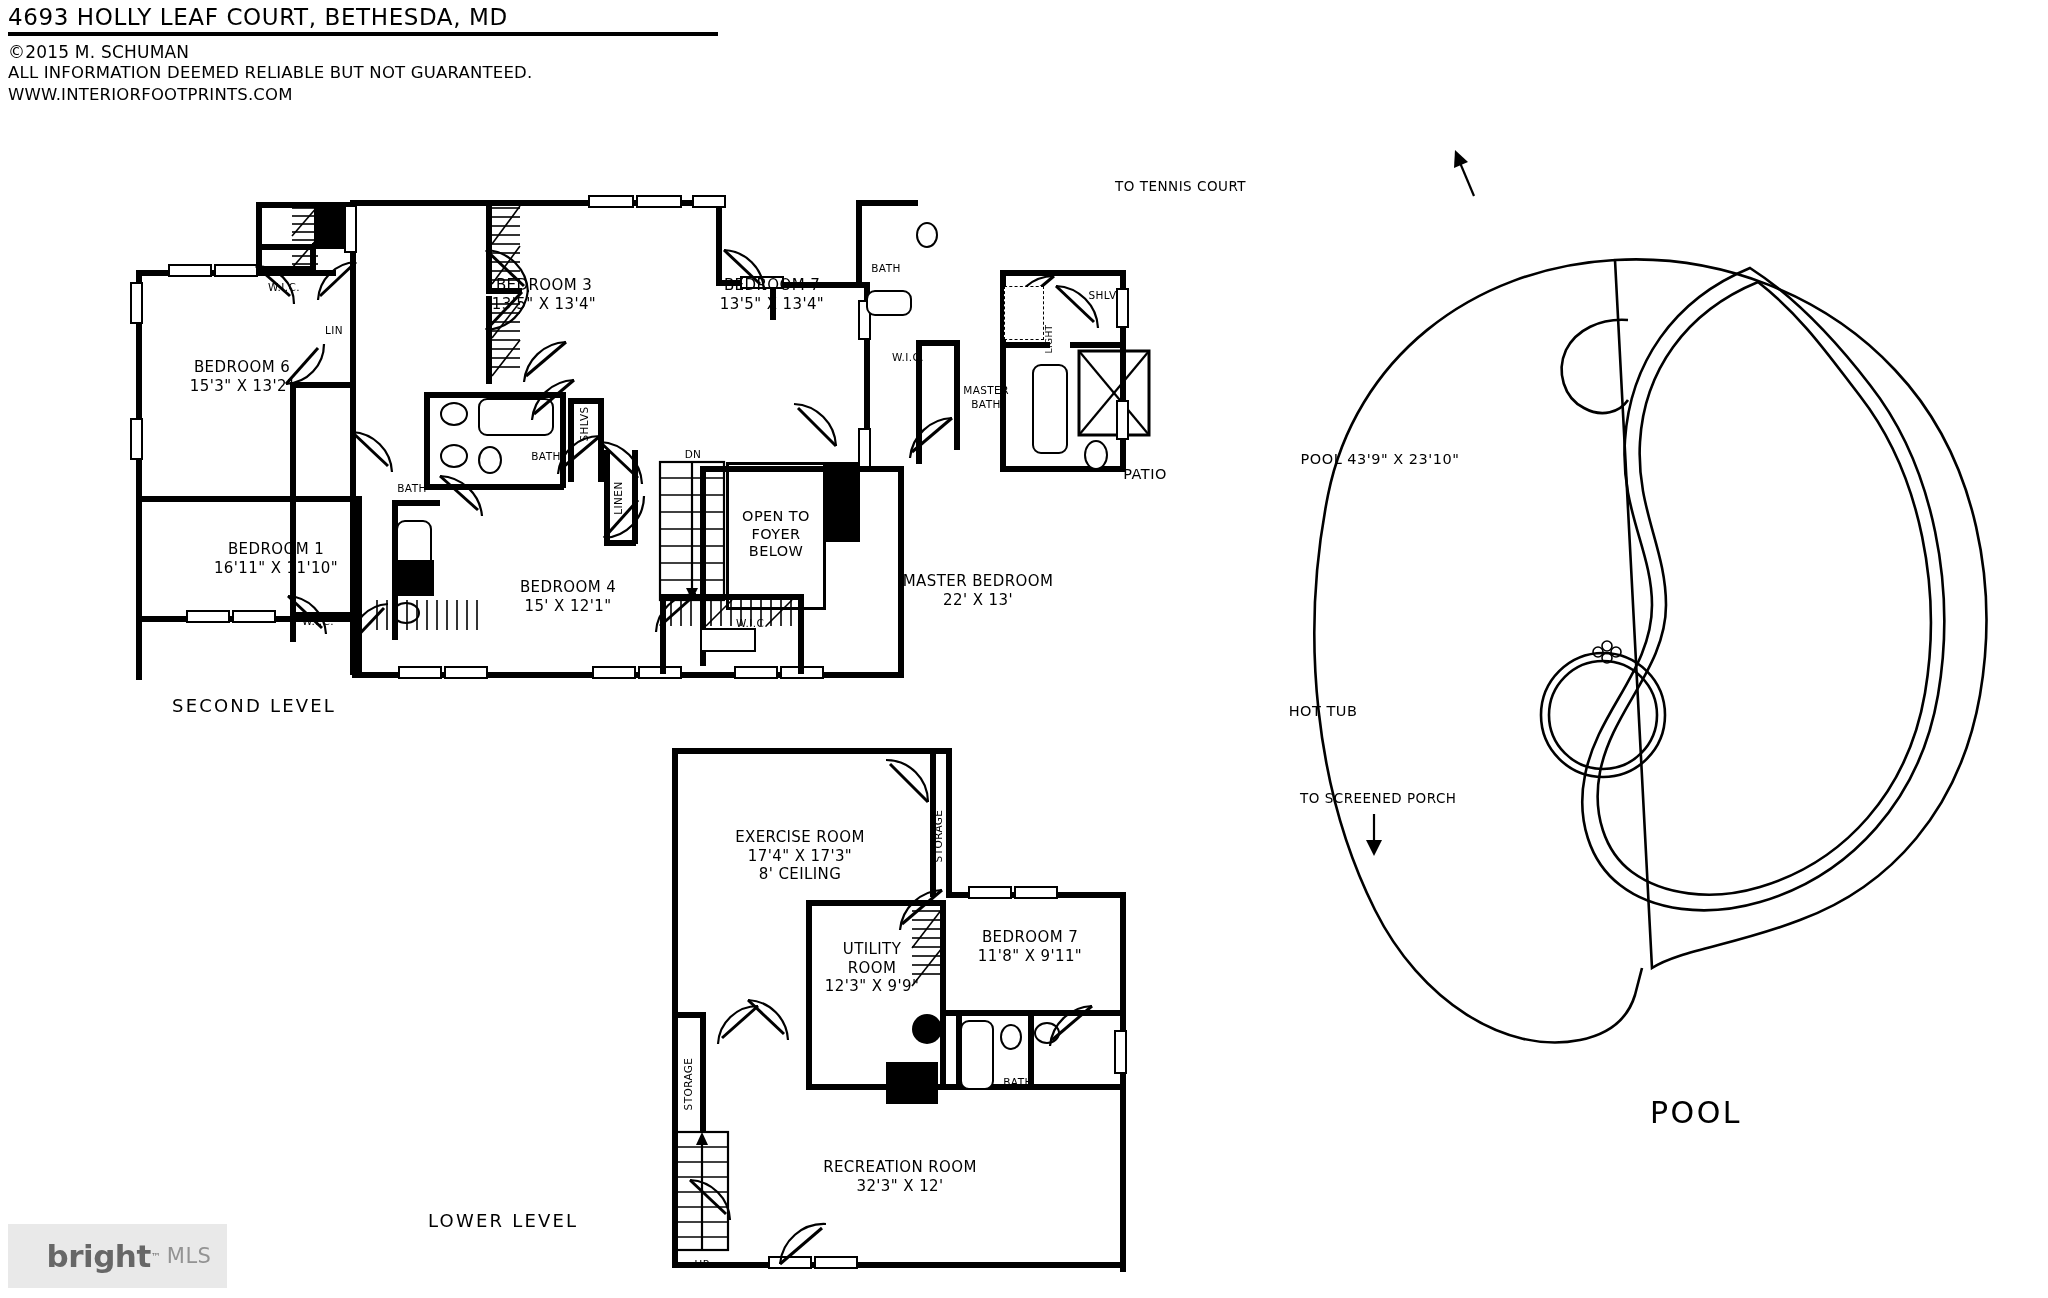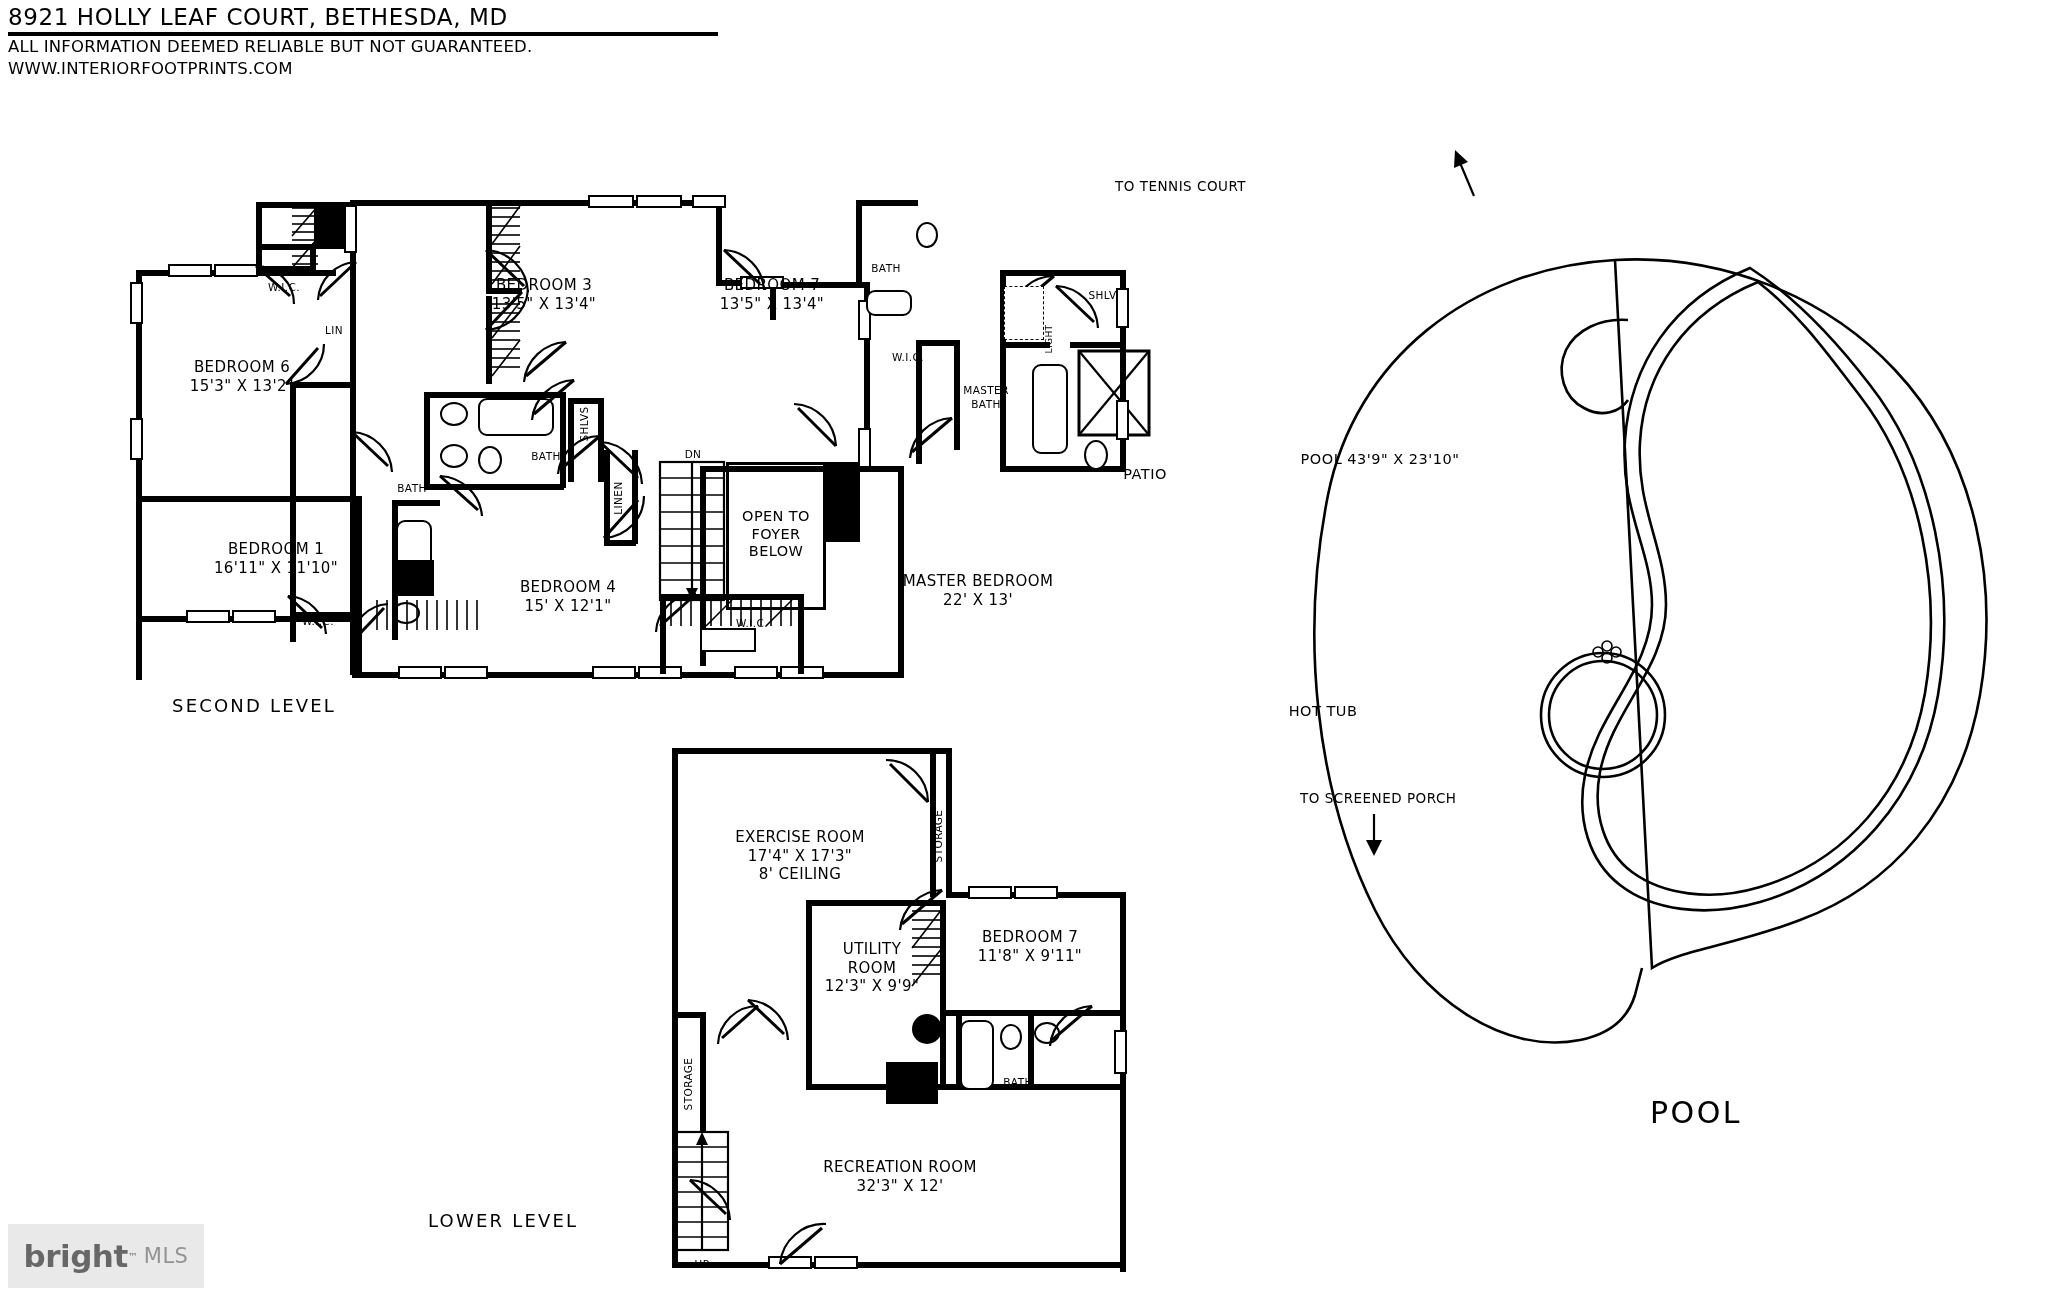--- a/index.html
+++ b/index.html
@@ -37,31 +37,32 @@
   .stk-thin{fill:none;stroke:#000;stroke-width:1.6;}
   .stk-pool{fill:none;stroke:#000;stroke-width:2.6;}
   
   #pool-caption{position:absolute;font-size:30px;letter-spacing:2.5px;}
   .pool-label{position:absolute;text-align:center;font-size:14.5px;line-height:18px;
               letter-spacing:.5px;white-space:nowrap;transform:translateX(-50%);}
   .dir-label{position:absolute;font-size:13.5px;letter-spacing:.5px;white-space:nowrap;}
   
   #watermark{position:absolute;left:8px;bottom:10px;width:196px;height:64px;
              background:#e8e8e8;display:flex;align-items:center;
-             justify-content:center;opacity:.92;}
+             justify-content:center;opacity:.92;padding-left:23px;}
   #wm-bright{font-size:31px;letter-spacing:-.5px;color:#5b5b5b;font-weight:700;}
   #wm-tm{font-size:10px;vertical-align:super;color:#5b5b5b;}
   #wm-mls{font-size:21px;color:#8a8a8a;margin-left:6px;letter-spacing:.5px;}
 </style>
 </head>
 <body>
 
 <div id="header">
-  <div id="title">8921 HOLLY LEAF COURT, BETHESDA, MD</div>
+  <div id="title">4693 HOLLY LEAF COURT, BETHESDA, MD</div>
   <div id="title-rule"></div>
+  <div id="copyright">©2015 M. SCHUMAN</div>
   <div class="legal">ALL INFORMATION DEEMED RELIABLE BUT NOT GUARANTEED.</div>
   <div class="legal">WWW.INTERIORFOOTPRINTS.COM</div>
 </div>
 
 <div class="abs" id="second-level" style="left:0;top:0;width:1020px;height:560px;">
 
   <div class="wall wall-h" style="left:136px;top:270px;width:200px;"></div>
   <div class="wall wall-v" style="left:136px;top:270px;height:410px;"></div>
   <div class="wall wall-h" style="left:136px;top:616px;width:220px;"></div>
   <div class="wall wall-v" style="left:350px;top:200px;height:475px;"></div>

